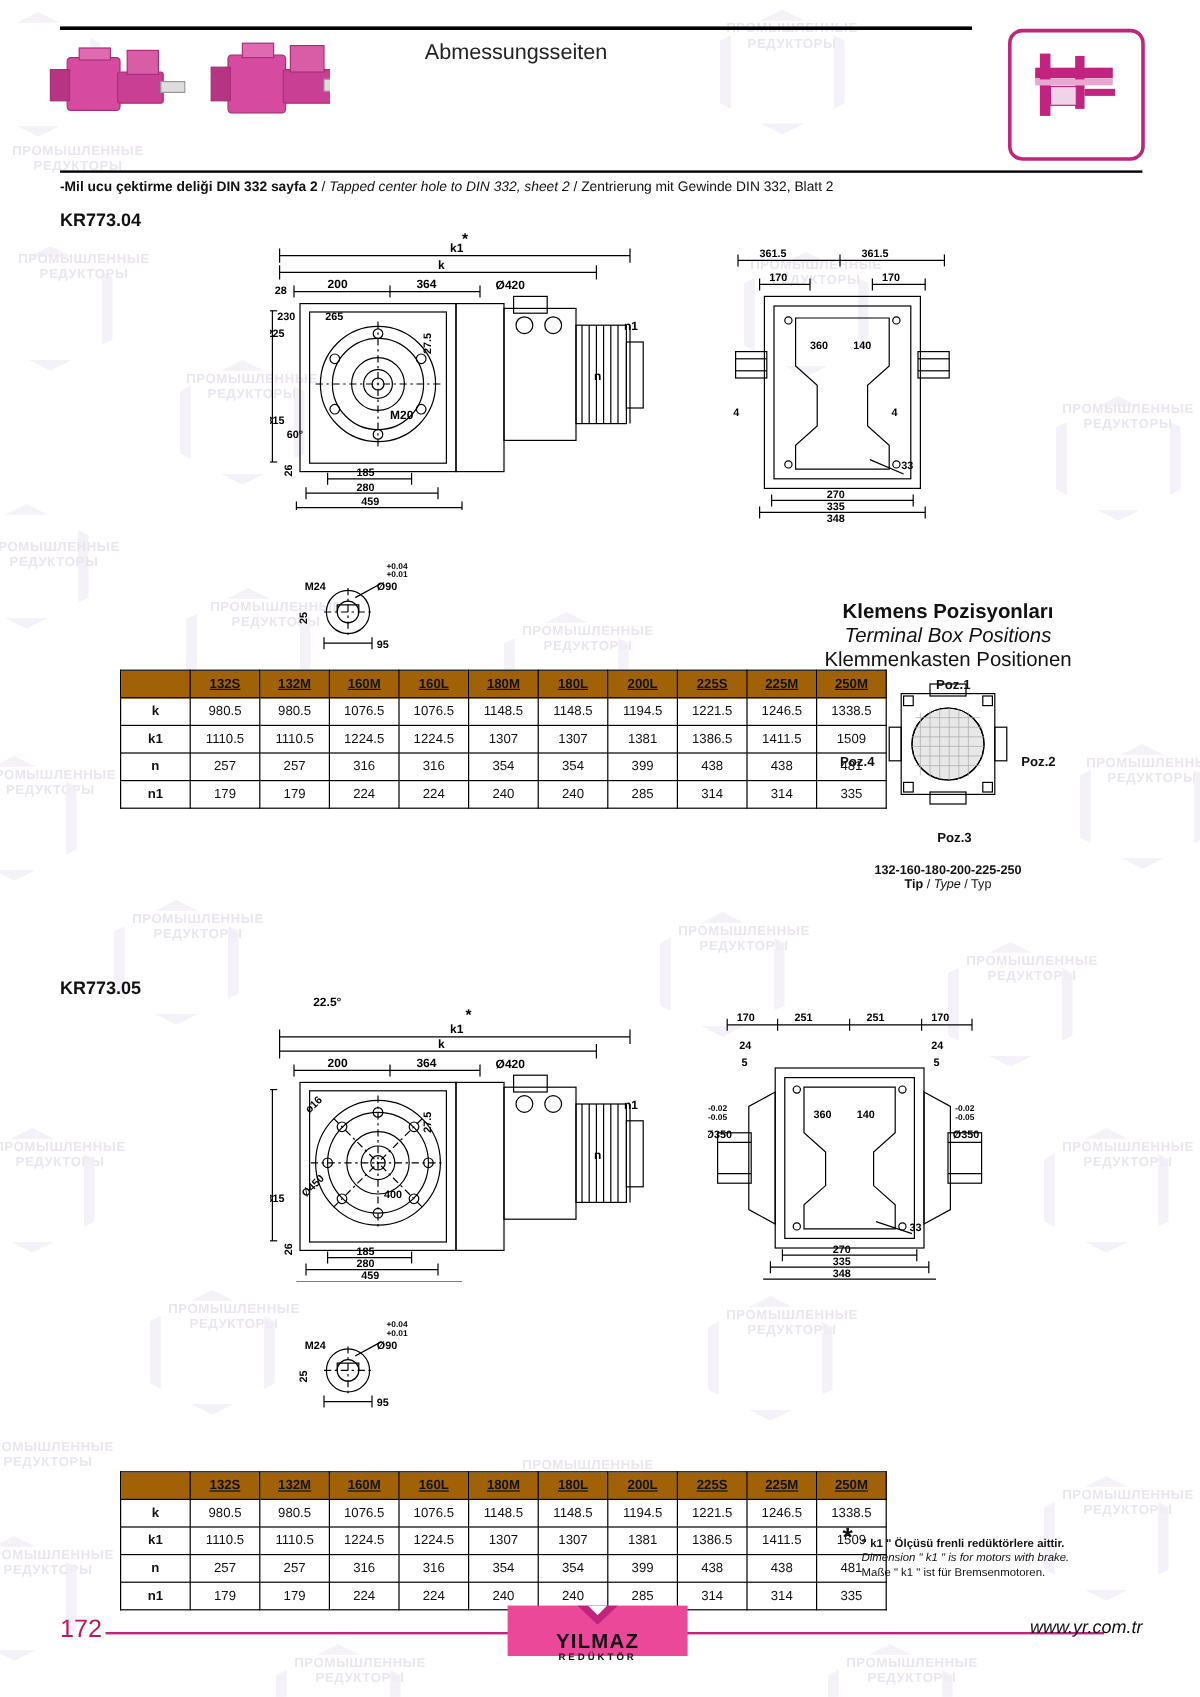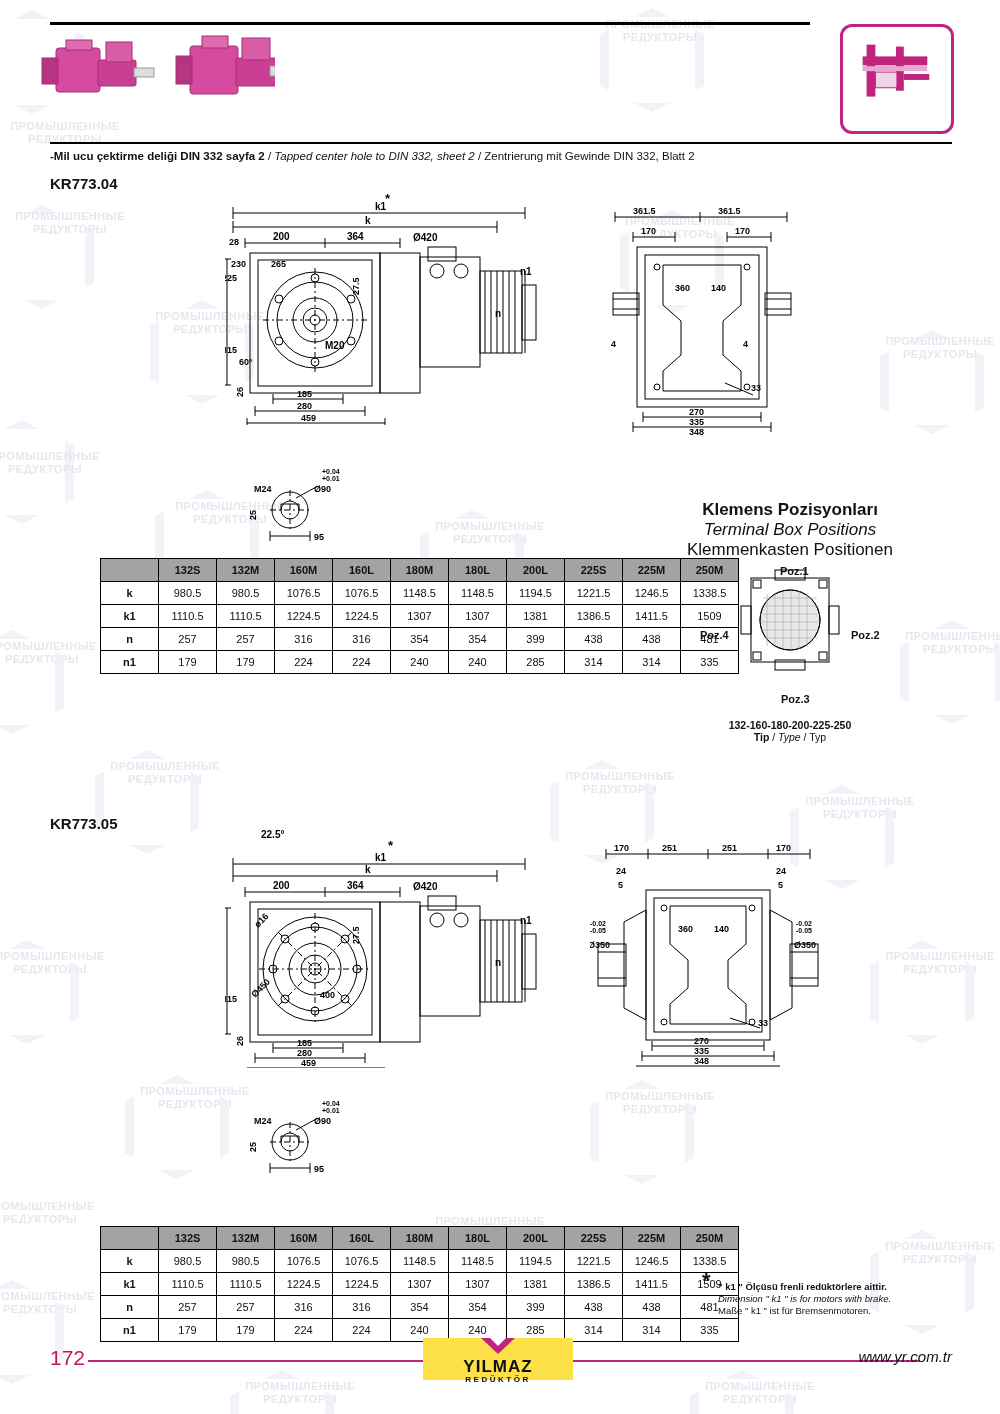--- a/index.html
+++ b/index.html
@@ -32,21 +32,21 @@
   .subline b{font-weight:bold;}
   .subline i{font-style:italic;}
 
   
   .modelname{position:absolute;font-size:15px;font-weight:bold;z-index:3;}
 
   
   table.dim{position:absolute;border-collapse:collapse;z-index:3;background:#fff;}
   table.dim td,table.dim th{border:1px solid #000;font-size:11px;text-align:center;
      padding:0;height:22px;width:57px;font-family:"Liberation Sans",sans-serif;}
-  table.dim th{font-weight:bold;background:#a3a3a3;}
+  table.dim th{font-weight:bold;background:#a16207;text-decoration:underline;}
   table.dim td.rh{font-weight:bold;width:36px;}
   table.dim .corner{border-left:1px solid #000;border-top:1px solid #000;}
 
   
   .tb-title{position:absolute;text-align:center;width:260px;z-index:3;font-size:17px;}
   .tb-title .a{font-weight:bold;}
   .tb-title .b{font-style:italic;}
   .tb-foot{position:absolute;text-align:center;width:260px;z-index:3;font-size:10.5px;}
   .tb-foot .a{font-weight:bold;margin-top:12px;}
   .poz{position:absolute;font-size:11px;font-weight:bold;z-index:4;margin-top:14px;}
@@ -54,21 +54,21 @@
   
   .footnote{position:absolute;left:718px;top:1281px;width:240px;z-index:3;font-size:9.5px;line-height:12px;}
   .footnote .star{position:absolute;left:-16px;top:-6px;font-size:22px;font-weight:bold;}
   .footnote .l1{font-weight:bold;}
   .footnote .l2{font-style:italic;}
 
   
   .footer-rule{position:absolute;left:88px;top:1360px;width:832px;height:2px;background:#c0247e;z-index:2;}
   .pageno{position:absolute;left:50px;top:1346px;font-size:21px;color:#be185d;z-index:3;}
   .weburl{position:absolute;right:48px;top:1348px;font-size:15px;font-style:italic;z-index:3;}
-  .logo{position:absolute;left:423px;top:1338px;width:150px;height:42px;background:#fde047;z-index:3;text-align:center;}
+  .logo{position:absolute;left:423px;top:1338px;width:150px;height:42px;background:#ec4899;z-index:3;text-align:center;}
   .logo .nm{font-size:17px;font-weight:bold;letter-spacing:1px;color:#111;line-height:17px;}
   .logo .sub{font-size:8px;font-weight:bold;letter-spacing:2.5px;color:#111;}
 
   
   .draw{position:absolute;z-index:2;}
 </style>
 </head>
 <body>
 
 <div class="wm-layer">
@@ -137,20 +137,21 @@
       <rect x="170" y="28" width="48" height="48" rx="3" fill="#d64ba0" stroke="#a82f78"></rect>
       <rect x="182" y="18" width="26" height="12" fill="#e06ab0" stroke="#a82f78"></rect>
       <rect x="216" y="40" width="42" height="28" rx="2" fill="#c83f93" stroke="#a82f78"></rect>
       <rect x="250" y="48" width="14" height="10" fill="#ddd" stroke="#999"></rect>
       <rect x="156" y="38" width="16" height="28" fill="#b53582" stroke="#a82f78"></rect>
       <rect x="222" y="20" width="28" height="22" fill="#d85ca6" stroke="#a82f78"></rect>
     </g>
   </svg>
 
   <div class="title-wrap">
+    <div class="t3">Abmessungsseiten</div>
   </div>
 
   <div class="hdr-icon">
     <svg viewBox="0 0 100 100" width="102" height="98">
       <rect x="18" y="30" width="66" height="9" fill="#c0247e"></rect>
       <rect x="18" y="39" width="66" height="6" fill="#e7a8cf"></rect>
       <rect x="22" y="18" width="9" height="22" fill="#c0247e"></rect>
       <rect x="52" y="20" width="8" height="20" fill="#c0247e"></rect>
       <rect x="22" y="45" width="9" height="26" fill="#c0247e"></rect>
       <rect x="52" y="45" width="8" height="20" fill="#c0247e"></rect>

